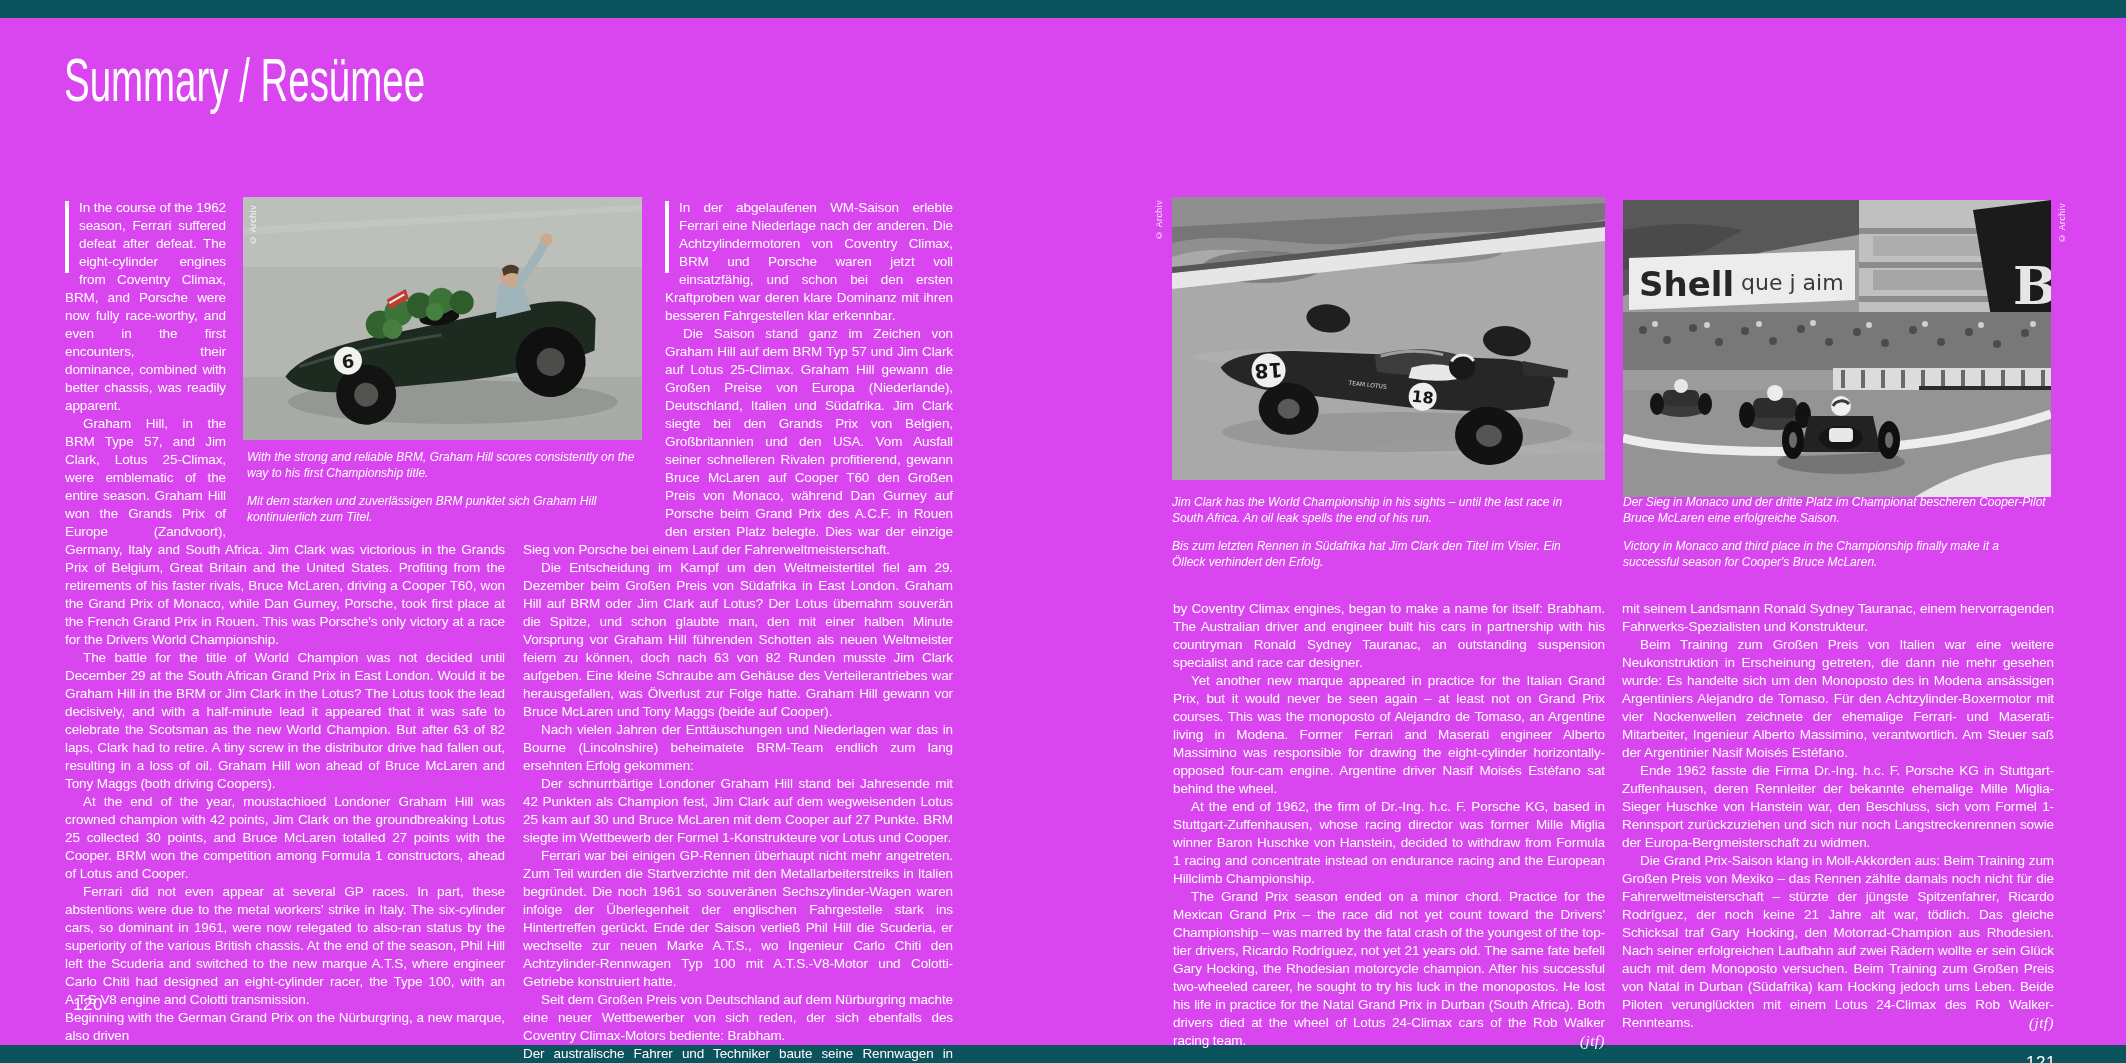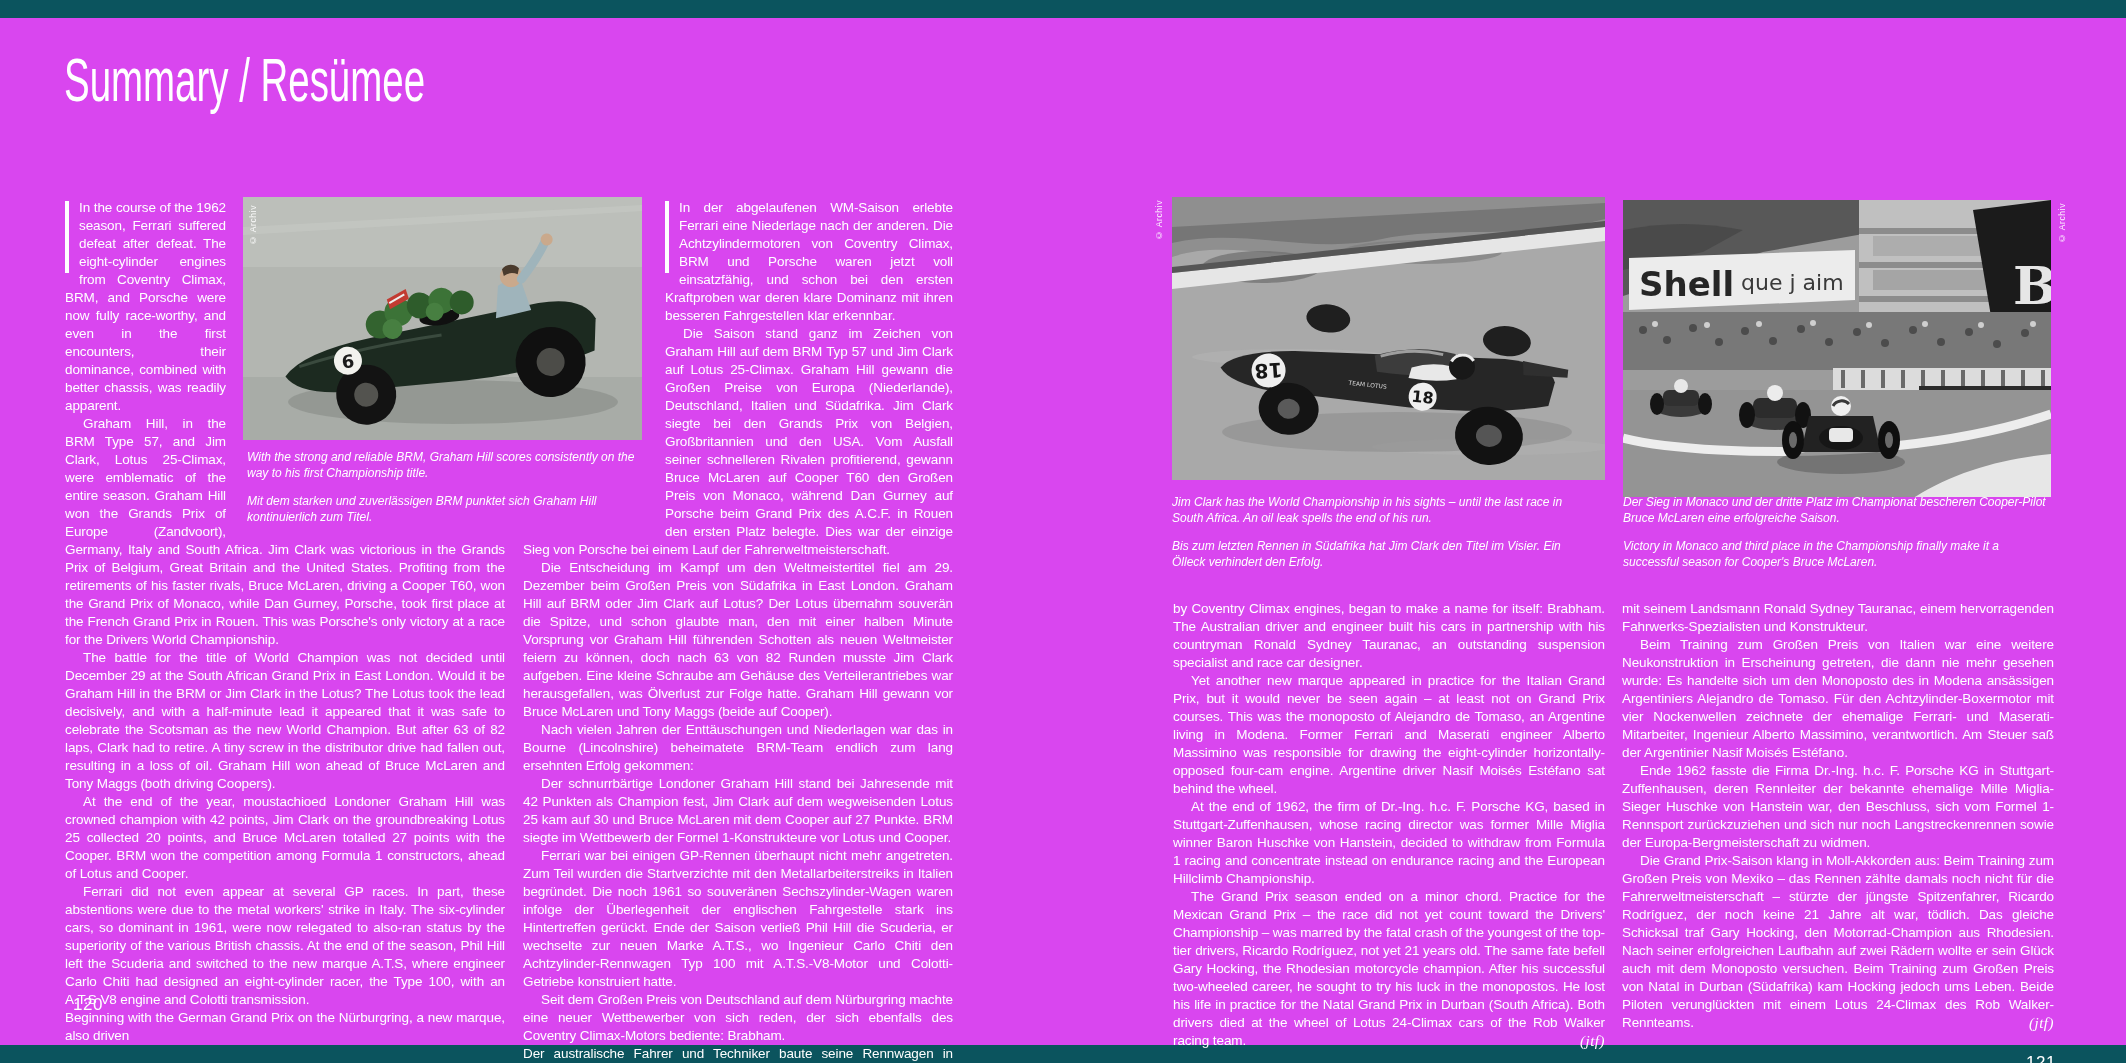--- a/index.html
+++ b/index.html
@@ -73,21 +73,21 @@
   <div class="band top"></div>
   <div class="band bottom"></div>
 
   <h1 class="title">Summary / Resümee</h1>
 
   <div class="textcol en-left">
     <div class="spacer-r"></div>
     <p class="p first"><span class="bar"></span><span>In the course of the 1962 season, Ferrari suffered defeat after defeat. The eight-cylinder engines from Coventry Climax, BRM, and Porsche were now fully race-worthy, and even in the first encounters, their dominance, combined with better chassis, was readily apparent.</span></p>
     <p class="p indent"><span>Graham Hill, in the BRM Type 57, and Jim Clark, Lotus 25-Climax, were emblematic of the entire season. Graham Hill won the Grands Prix of Europe (Zandvoort), Germany, Italy and South Africa. Jim Clark was victorious in the Grands Prix of Belgium, Great Britain and the United States. Profiting from the retirements of his faster rivals, Bruce McLaren, driving a Cooper T60, won the Grand Prix of Monaco, while Dan Gurney, Porsche, took first place at the French Grand Prix in Rouen. This was Porsche's only victory at a race for the Drivers World Championship.</span></p>
     <p class="p indent"><span>The battle for the title of World Champion was not decided until December 29 at the South African Grand Prix in East London. Would it be Graham Hill in the BRM or Jim Clark in the Lotus? The Lotus took the lead decisively, and with a half-minute lead it appeared that it was safe to celebrate the Scotsman as the new World Champion. But after 63 of 82 laps, Clark had to retire. A tiny screw in the distributor drive had fallen out, resulting in a loss of oil. Graham Hill won ahead of Bruce McLaren and Tony Maggs (both driving Coopers).</span></p>
-    <p class="p indent"><span>At the end of the year, moustachioed Londoner Graham Hill was crowned champion with 42 points, Jim Clark on the groundbreaking Lotus 25 collected 20 points, and Bruce McLaren totalled 27 points with the Cooper. BRM won the competition among Formula 1 constructors, ahead of Lotus and Cooper.</span></p>
+    <p class="p indent"><span>At the end of the year, moustachioed Londoner Graham Hill was crowned champion with 42 points, Jim Clark on the groundbreaking Lotus 25 collected 30 points, and Bruce McLaren totalled 27 points with the Cooper. BRM won the competition among Formula 1 constructors, ahead of Lotus and Cooper.</span></p>
     <p class="p indent"><span>Ferrari did not even appear at several GP races. In part, these abstentions were due to the metal workers' strike in Italy. The six-cylinder cars, so dominant in 1961, were now relegated to also-ran status by the superiority of the various British chassis. At the end of the season, Phil Hill left the Scuderia and switched to the new marque A.T.S, where engineer Carlo Chiti had designed an eight-cylinder racer, the Type 100, with an A.T.S V8 engine and Colotti transmission.</span></p>
     <p class="p noindent"><span>Beginning with the German Grand Prix on the Nürburgring, a new marque, also driven</span></p>
   </div>
 
   <div class="textcol de-left">
     <div class="spacer-l"></div>
     <p class="p first"><span class="bar"></span><span>In der abgelaufenen WM-Saison erlebte Ferrari eine Niederlage nach der anderen. Die Achtzylindermotoren von Coventry Climax, BRM und Porsche waren jetzt voll einsatzfähig, und schon bei den ersten Kraftproben war deren klare Dominanz mit ihren besseren Fahrgestellen klar erkennbar.</span></p>
     <p class="p indent"><span>Die Saison stand ganz im Zeichen von Graham Hill auf dem BRM Typ 57 und Jim Clark auf Lotus 25-Climax. Graham Hill gewann die Großen Preise von Europa (Niederlande), Deutschland, Italien und Südafrika. Jim Clark siegte bei den Grands Prix von Belgien, Großbritannien und den USA. Vom Ausfall seiner schnelleren Rivalen profitierend, gewann Bruce McLaren auf Cooper T60 den Großen Preis von Monaco, während Dan Gurney auf Porsche beim Grand Prix des A.C.F. in Rouen den ersten Platz belegte. Dies war der einzige Sieg von Porsche bei einem Lauf der Fahrerweltmeisterschaft.</span></p>
     <p class="p indent"><span>Die Entscheidung im Kampf um den Weltmeistertitel fiel am 29. Dezember beim Großen Preis von Südafrika in East London. Graham Hill auf BRM oder Jim Clark auf Lotus? Der Lotus übernahm souverän die Spitze, und schon glaubte man, den mit einer halben Minute Vorsprung vor Graham Hill führenden Schotten als neuen Weltmeister feiern zu können, doch nach 63 von 82 Runden musste Jim Clark aufgeben. Eine kleine Schraube am Gehäuse des Verteilerantriebes war herausgefallen, was Ölverlust zur Folge hatte. Graham Hill gewann vor Bruce McLaren und Tony Maggs (beide auf Cooper).</span></p>
     <p class="p indent"><span>Nach vielen Jahren der Enttäuschungen und Niederlagen war das in Bourne (Lincolnshire) beheimatete BRM-Team endlich zum lang ersehnten Erfolg gekommen:</span></p>

